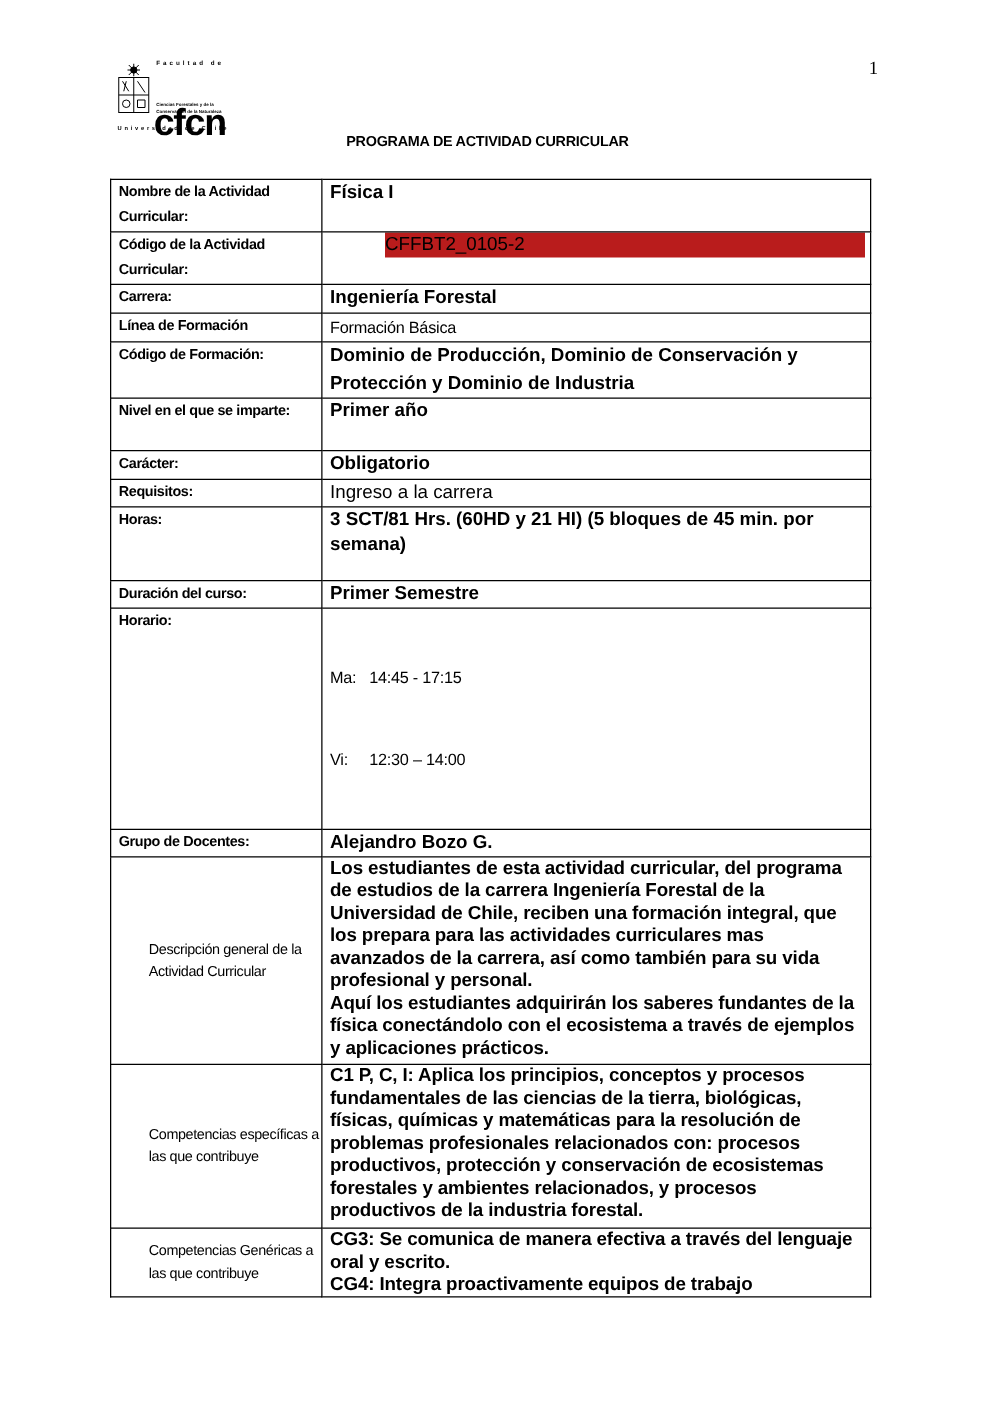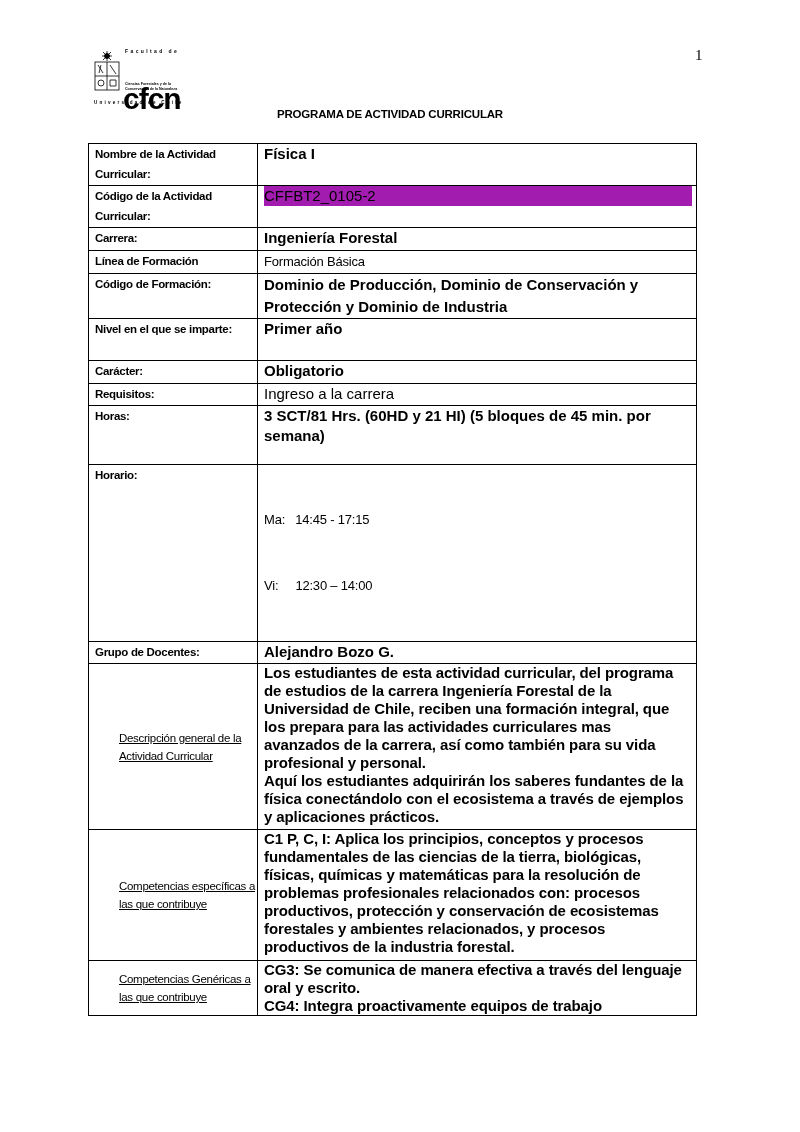--- a/index.html
+++ b/index.html
@@ -8,26 +8,26 @@
     .logo { position: absolute; left: 92px; top: 44px; width: 110px; height: 64px; }
     .logo .crest { position: absolute; left: 2px; top: 6px; width: 26px; height: 42px; }
     .logo .fac { position: absolute; left: 33px; top: 4px; font-family: "Liberation Sans", sans-serif; font-size: 5px; letter-spacing: 2.4px; font-weight: bold; }
     .logo .cfcn { position: absolute; left: 31px; top: 7px; font-family: "Liberation Sans", sans-serif; font-size: 30px; font-weight: bold; letter-spacing: -1px; line-height: 32px; margin-top: 32px; }
     .logo .sub { position: absolute; left: 33px; top: 38px; width: 70px; font-family: "Liberation Sans", sans-serif; font-size: 3.6px; line-height: 4.5px; font-weight: bold; }
     .logo .uch { position: absolute; left: 2px; top: 56px; font-family: "Liberation Sans", sans-serif; font-size: 4.6px; letter-spacing: 2.2px; font-weight: bold; }
     .doc-title { position: absolute; left: 277px; top: 108px; font-family: "Liberation Sans", sans-serif; font-weight: bold; font-size: 11.5px; letter-spacing: -0.2px; }
     table.info { position: absolute; left: 88px; top: 143px; width: 609px; border-collapse: collapse; table-layout: fixed; }
     table.info td { border: 1.3px solid #000; vertical-align: top; padding: 0 0 0 6px; }
     td.label { width: 162px; font-family: "Liberation Sans Narrow", "Liberation Sans", sans-serif; font-size: 11.5px; font-weight: bold; line-height: 20px; letter-spacing: -0.3px; }
-    td.label.center { vertical-align: middle; font-weight: normal; padding-left: 30px; line-height: 18px; text-decoration: underline; }
+    td.label.center { vertical-align: middle; font-weight: normal; padding-left: 30px; line-height: 18px; }
     td.val { font-family: "Liberation Sans", sans-serif; }
     .vb { font-weight: bold; font-size: 15px; line-height: 20px; }
     .vn { font-weight: normal; font-size: 13px; line-height: 22px; letter-spacing: -0.2px; }
     .vmono { font-weight: normal; font-size: 15px; line-height: 20px; }
-    .code-bg { background: #a21caf; margin-right: 4px; display: block; }
+    .code-bg { background: #b91c1c; margin-right: 4px; display: block; margin-left: 44px; }
     .vpara { font-weight: bold; font-size: 15px; line-height: 18px; letter-spacing: -0.1px; }
   </style>
 </head>
 <body>
 
 <div class="page-number">1</div>
 
 <div class="logo">
   <svg class="crest" viewBox="0 0 26 42">
     <g stroke="#000" stroke-width="0.8" fill="none">
@@ -86,20 +86,24 @@
     <td class="val vb">Obligatorio</td>
   </tr>
   <tr style="height:22px">
     <td class="label">Requisitos:</td>
     <td class="val vb" style="font-weight:normal">Ingreso a la carrera</td>
   </tr>
   <tr style="height:59px">
     <td class="label">Horas:</td>
     <td class="val vb">3 SCT/81 Hrs. (60HD y 21 HI) (5 bloques de 45 min. por semana)</td>
   </tr>
+  <tr style="height:22px">
+    <td class="label">Duración del curso:</td>
+    <td class="val vb">Primer Semestre</td>
+  </tr>
   <tr style="height:45px">
     <td class="label">Horario:</td>
     <td class="val vn" style="white-space:pre">
       <div>Ma:   14:45 - 17:15</div>
       <div>Vi:     12:30 – 14:00</div>
     </td>
   </tr>
   <tr style="height:22px">
     <td class="label">Grupo de Docentes:</td>
     <td class="val vb">Alejandro Bozo G.</td>

